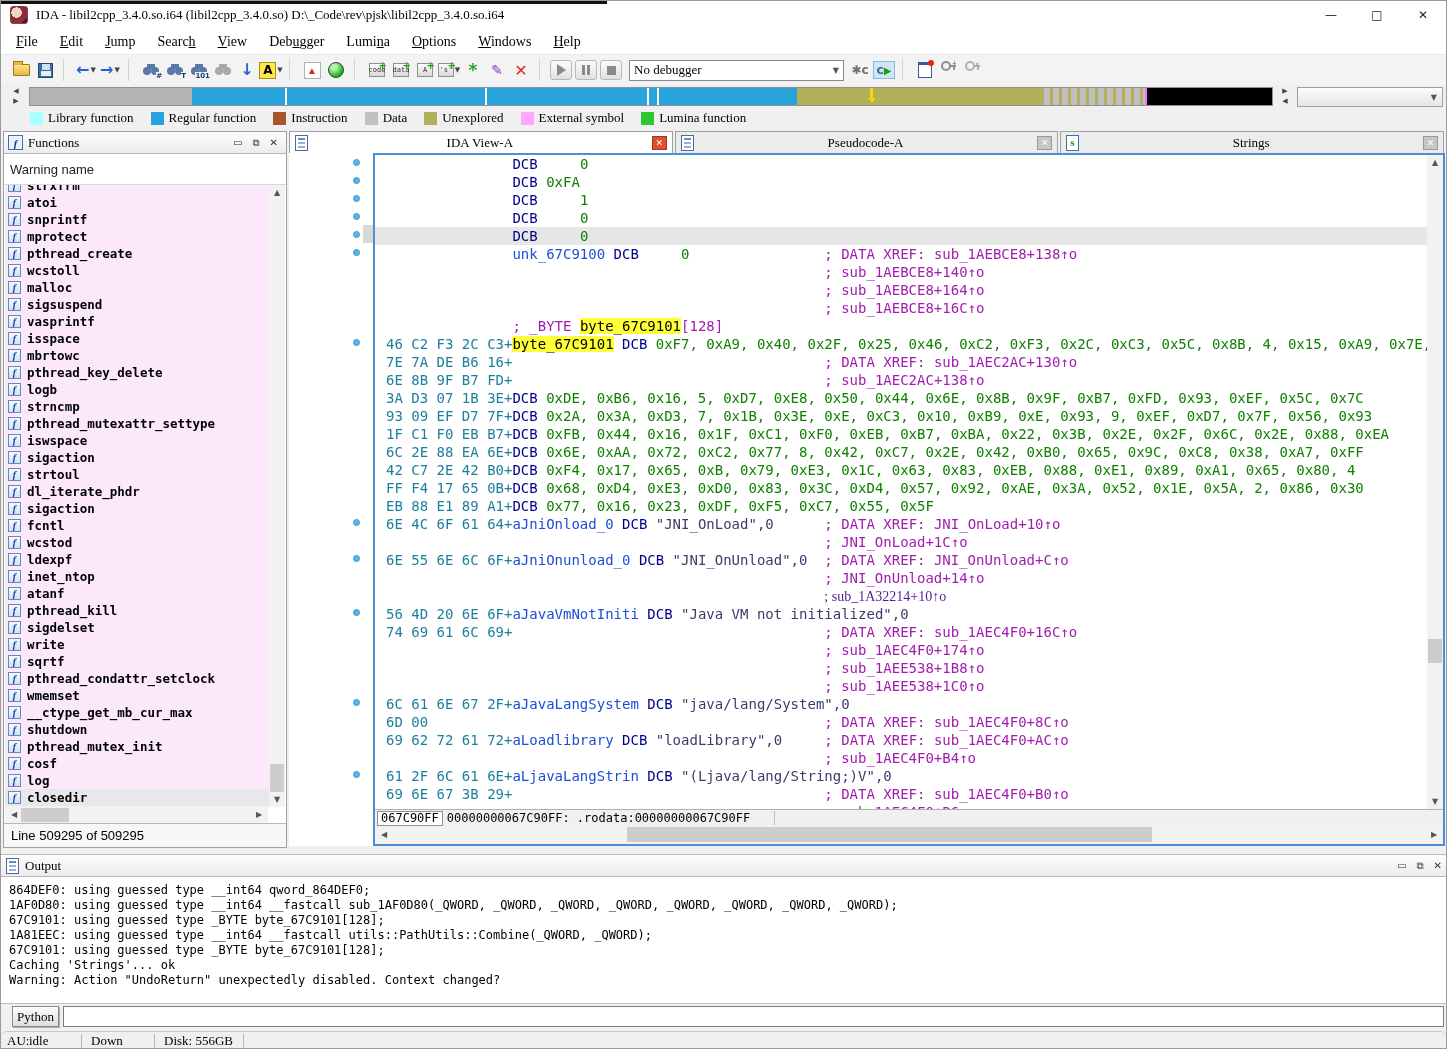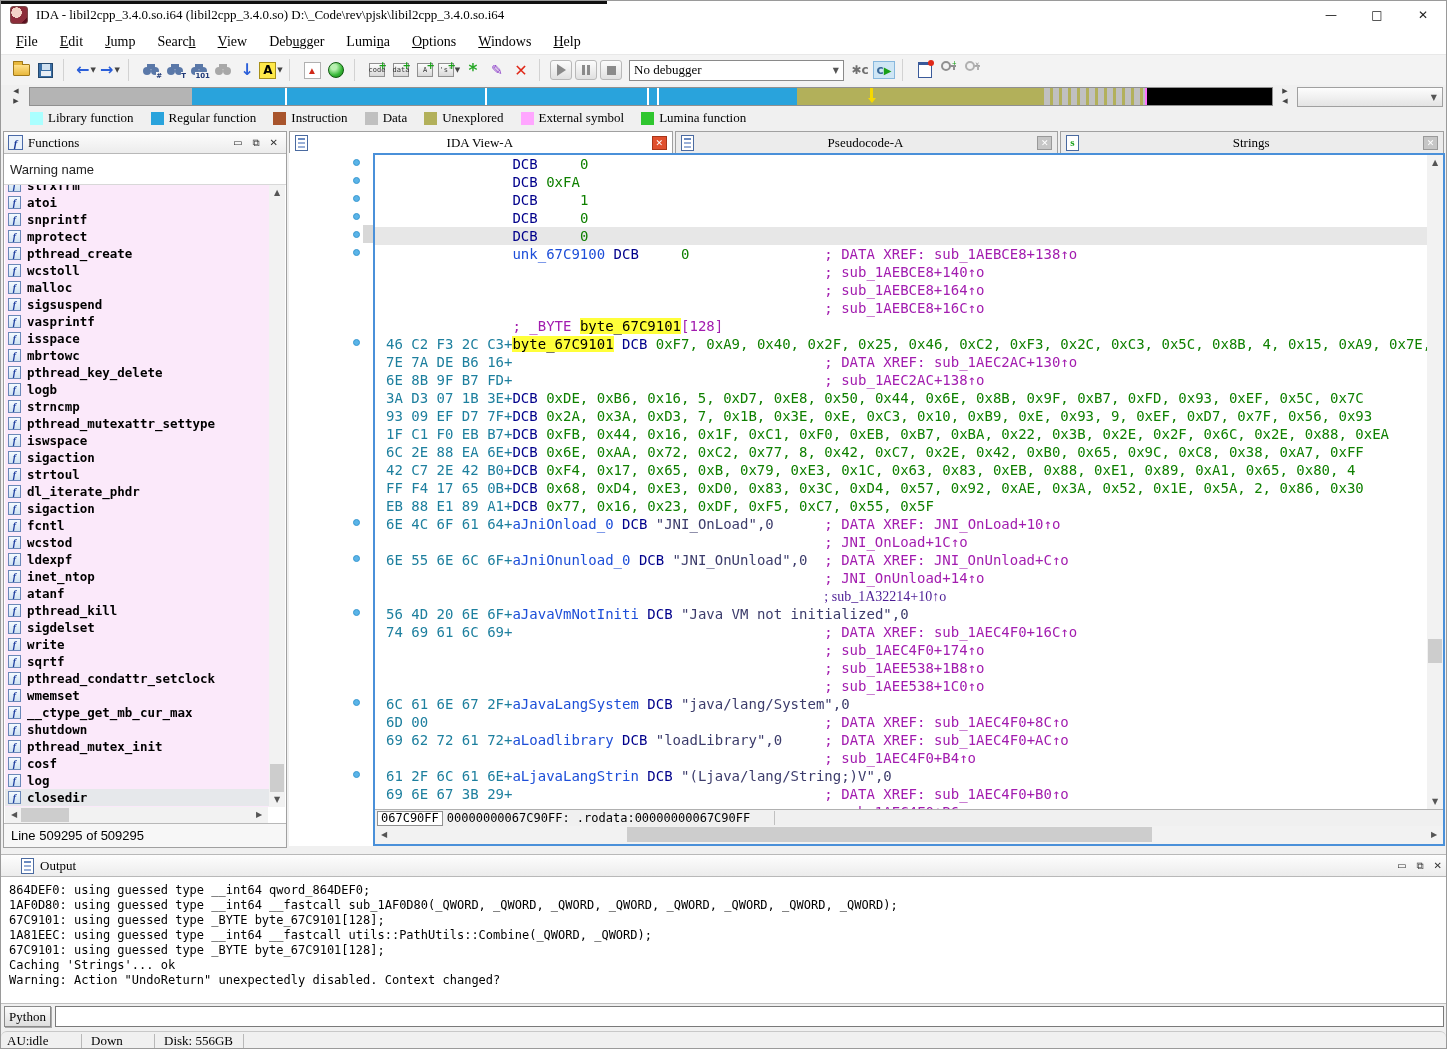--- a/index.html
+++ b/index.html
@@ -134,26 +134,26 @@
   #da-status { position:absolute; left:0; right:0; top:654px; height:17px; background:#f0f0f0; border-top:1px solid #b0b0b0; display:flex; align-items:center; font:12px "DejaVu Sans Mono",monospace;}
   #da-addr { border:1px solid #909090; background:#fff; height:15px; line-height:13px; padding:0 3px; margin-left:2px;}
   #da-loc { margin-left:4px; border-right:1px solid #c0c0c0; padding-right:24px;}
   #da-hscroll { position:absolute; left:0; right:0; top:671px; height:18px; background:#f2f2f2;}
   #da-hscroll .lf{position:absolute;left:2px;top:1px;width:14px;line-height:16px;}
   #da-hscroll .rt{position:absolute;right:2px;top:1px;width:14px;line-height:16px;}
   #da-hscroll .thumb{position:absolute;left:252px;top:1px;width:525px;height:15px;background:#cdcdcd;}
 
   
   #out-panel { left:0; top:847px; width:100%; height:183px; background:#f0f0f0; }
-  #out-title { position:absolute; left:0; top:6px; right:0; height:23px; background:linear-gradient(#fdfdfd,#ececec); border-top:1px solid #b8b8b8; border-bottom:1px solid #b8b8b8; display:flex; align-items:center; padding-left:20px;}
+  #out-title { position:absolute; left:0; top:6px; right:0; height:23px; background:linear-gradient(#fdfdfd,#ececec); border-top:1px solid #b8b8b8; border-bottom:1px solid #b8b8b8; display:flex; align-items:center; padding-left:5px;}
   #out-title .pt-label { margin-left:6px; font-size:13px;}
   #out-body { position:absolute; left:0; top:29px; right:0; height:127px; background:#fff; border-bottom:1px solid #c0c0c0; overflow:hidden; padding:6px 0 0 8px; font:12px "DejaVu Sans Mono",monospace;}
   .out-line { height:15px; line-height:15px; white-space:pre;}
   #cli-row { position:absolute; left:0; top:156px; right:0; height:25px; display:flex; align-items:center;}
-  #py-btn { margin-left:3px; width:47px; height:21px; border:1px solid #8a8a8a; background:linear-gradient(#fcfcfc,#dedede); box-shadow:1px 1px 0 #aaa; font-size:13px; display:flex; align-items:center; justify-content:center;}
+  #py-btn { margin-left:11px; width:47px; height:21px; border:1px solid #8a8a8a; background:linear-gradient(#fcfcfc,#dedede); box-shadow:1px 1px 0 #aaa; font-size:13px; display:flex; align-items:center; justify-content:center;}
   #cli-input { margin-left:4px; margin-right:2px; flex:1; height:21px; border:1px solid #7a7a7a; background:#fff;}
 
   
   #statusbar { left:0; top:1030px; width:100%; height:19px; background:#f0f0f0; border-top:1px solid #c8c8c8; font-size:13px;border-radius:6px;}
   .st-sep { position:absolute; top:2px; width:1px; height:15px; background:#b8b8b8; }
 </style>
 </head>
 <body>
 
 <div id="app">

